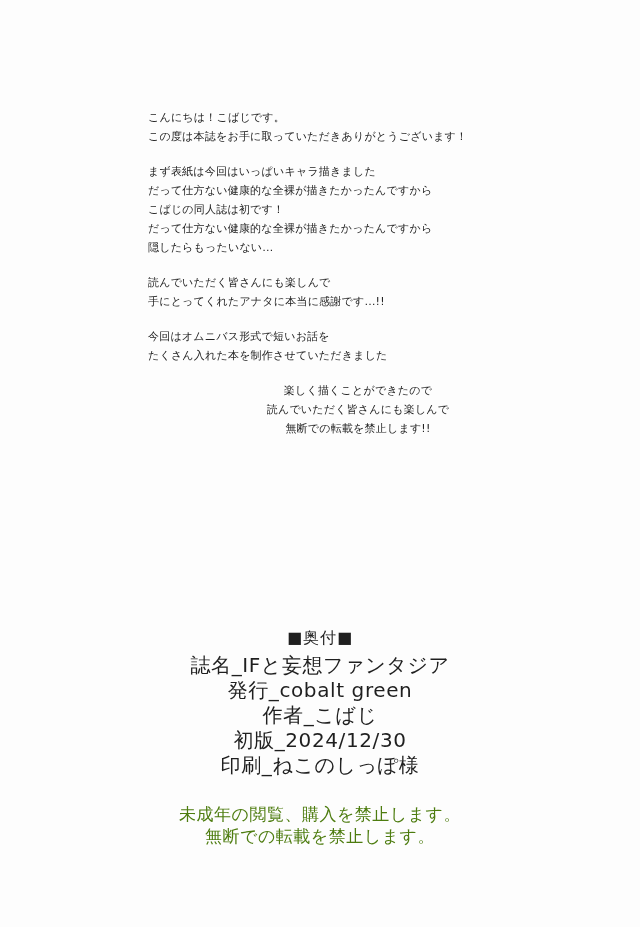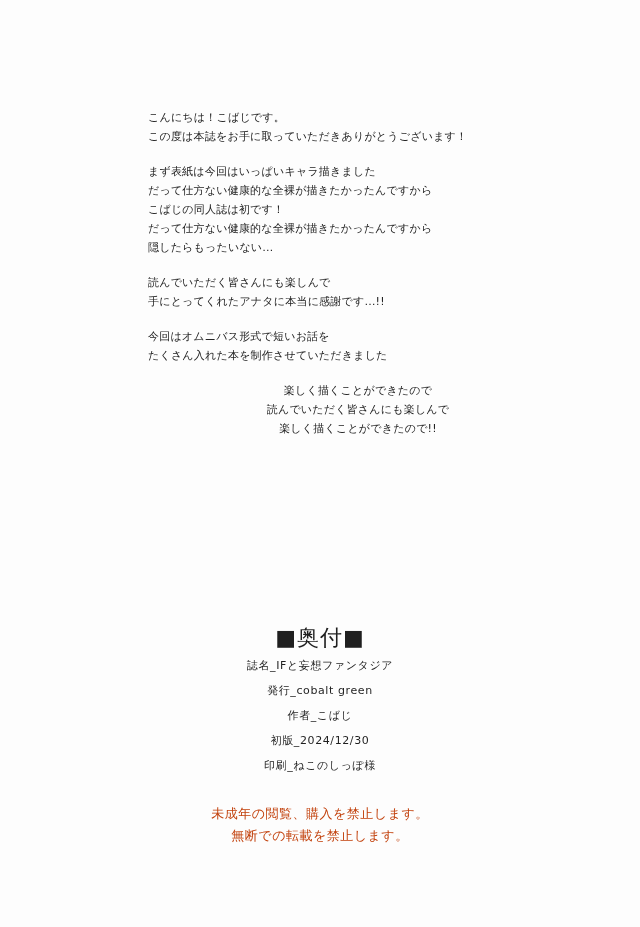--- a/index.html
+++ b/index.html
@@ -46,46 +46,46 @@
 
   
   .colophon {
     position: absolute;
     left: 0;
     top: 625px;
     width: 640px;
     text-align: center;
   }
   .colophon-title {
-    font-size: 22px;
+    font-size: 16px;
     line-height: 26px;
     letter-spacing: 1px;
     color: #1f1f1f;
     margin-bottom: 2px;
   }
   .colophon-line {
-    font-size: 11px;
+    font-size: 20px;
     line-height: 25px;
     letter-spacing: 0.6px;
     color: #1f1f1f;
   }
 
   
   .notice {
     position: absolute;
     left: 0;
     top: 803px;
     width: 640px;
     text-align: center;
   }
   .notice-line {
-    font-size: 13px;
+    font-size: 17px;
     line-height: 22px;
     letter-spacing: 0.5px;
-    color: #c2410c;
+    color: #4d7c0f;
   }
 </style>
 </head>
 <body>
 
 <div class="page">
 
   <div class="afterword">
 
     <div class="para">
@@ -108,21 +108,21 @@
 
     <div class="para">
       <div class="line">今回はオムニバス形式で短いお話を</div>
       <div class="line">たくさん入れた本を制作させていただきました</div>
     </div>
 
 
     <div class="para">
       <div class="line">楽しく描くことができたので</div>
       <div class="line">読んでいただく皆さんにも楽しんで</div>
-      <div class="line">楽しく描くことができたので!!</div>
+      <div class="line">無断での転載を禁止します!!</div>
     </div>
 
   </div>
 
   <div class="colophon">
     <div class="colophon-title">■奥付■</div>
     <div class="colophon-line">誌名_IFと妄想ファンタジア</div>
     <div class="colophon-line">発行_cobalt green</div>
     <div class="colophon-line">作者_こばじ</div>
     <div class="colophon-line">初版_2024/12/30</div>

